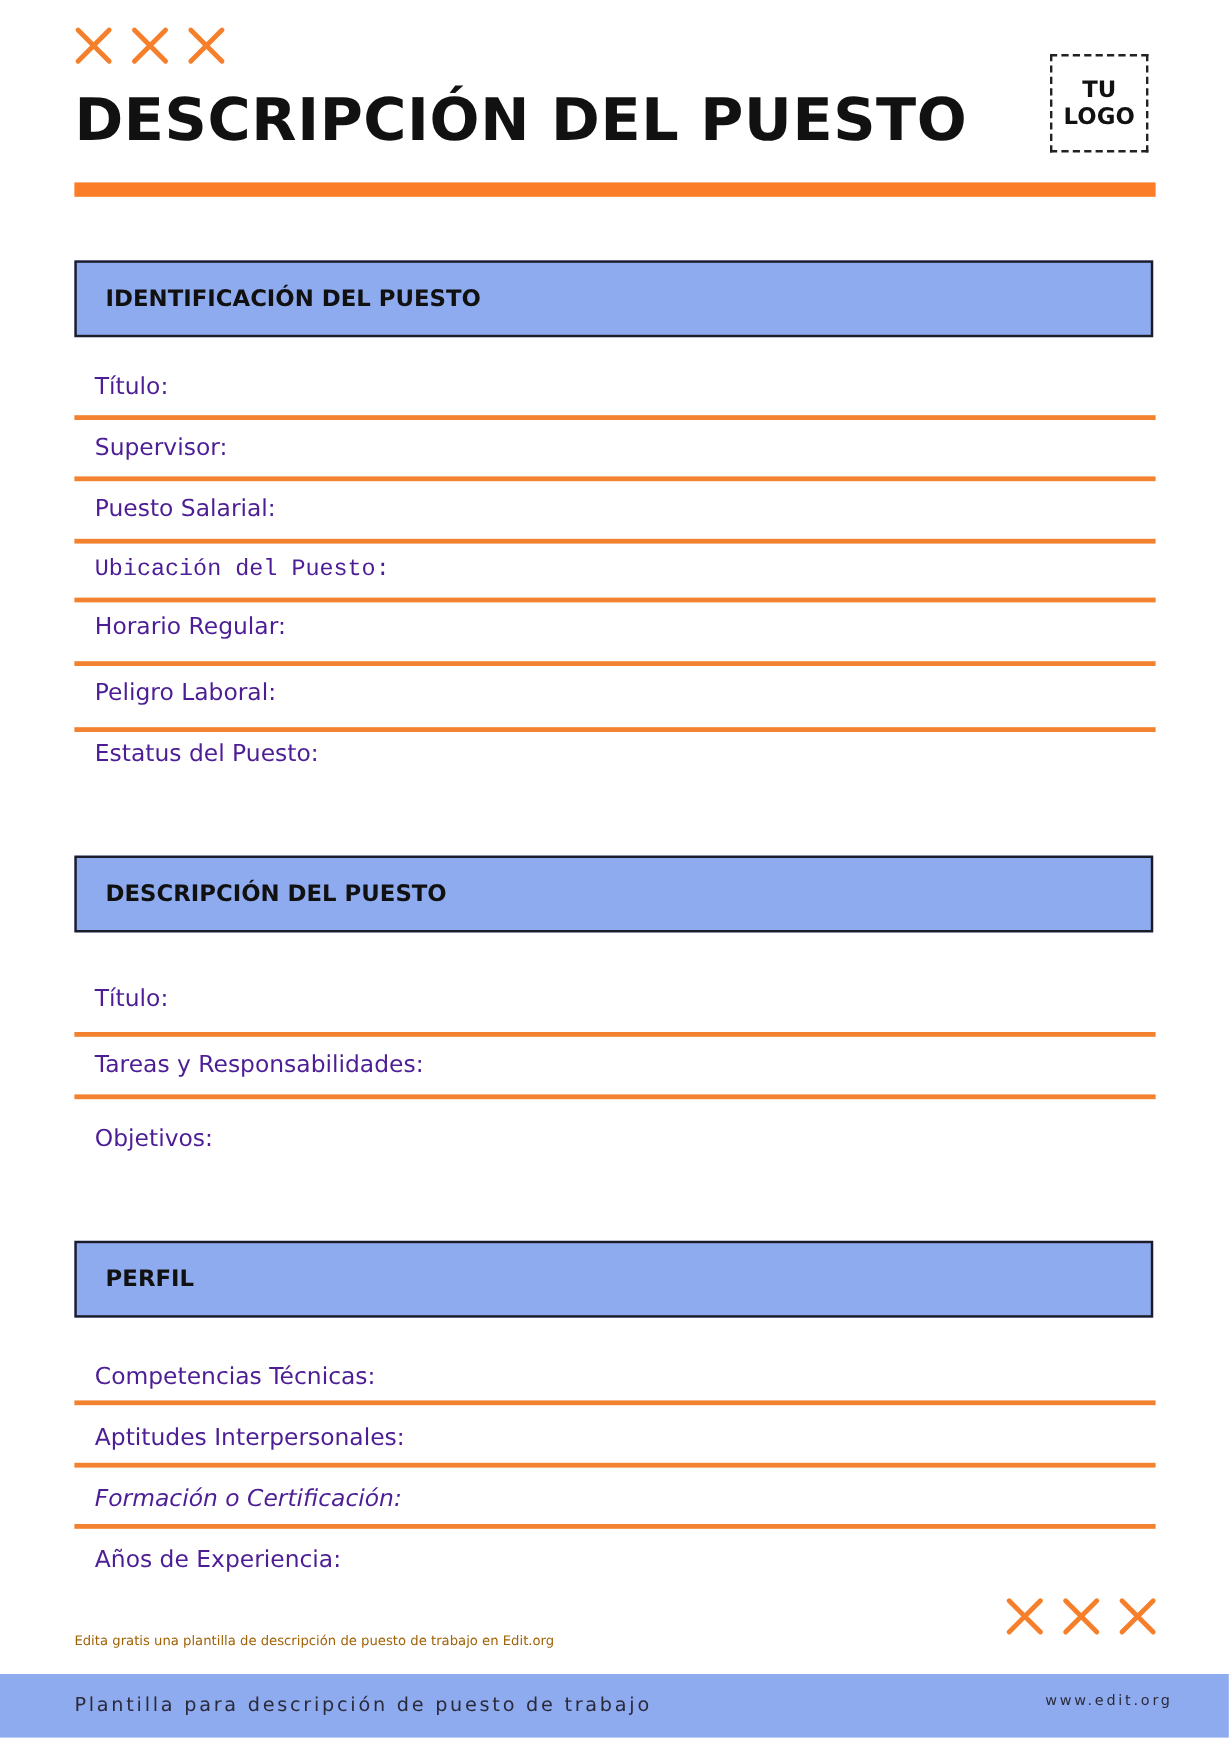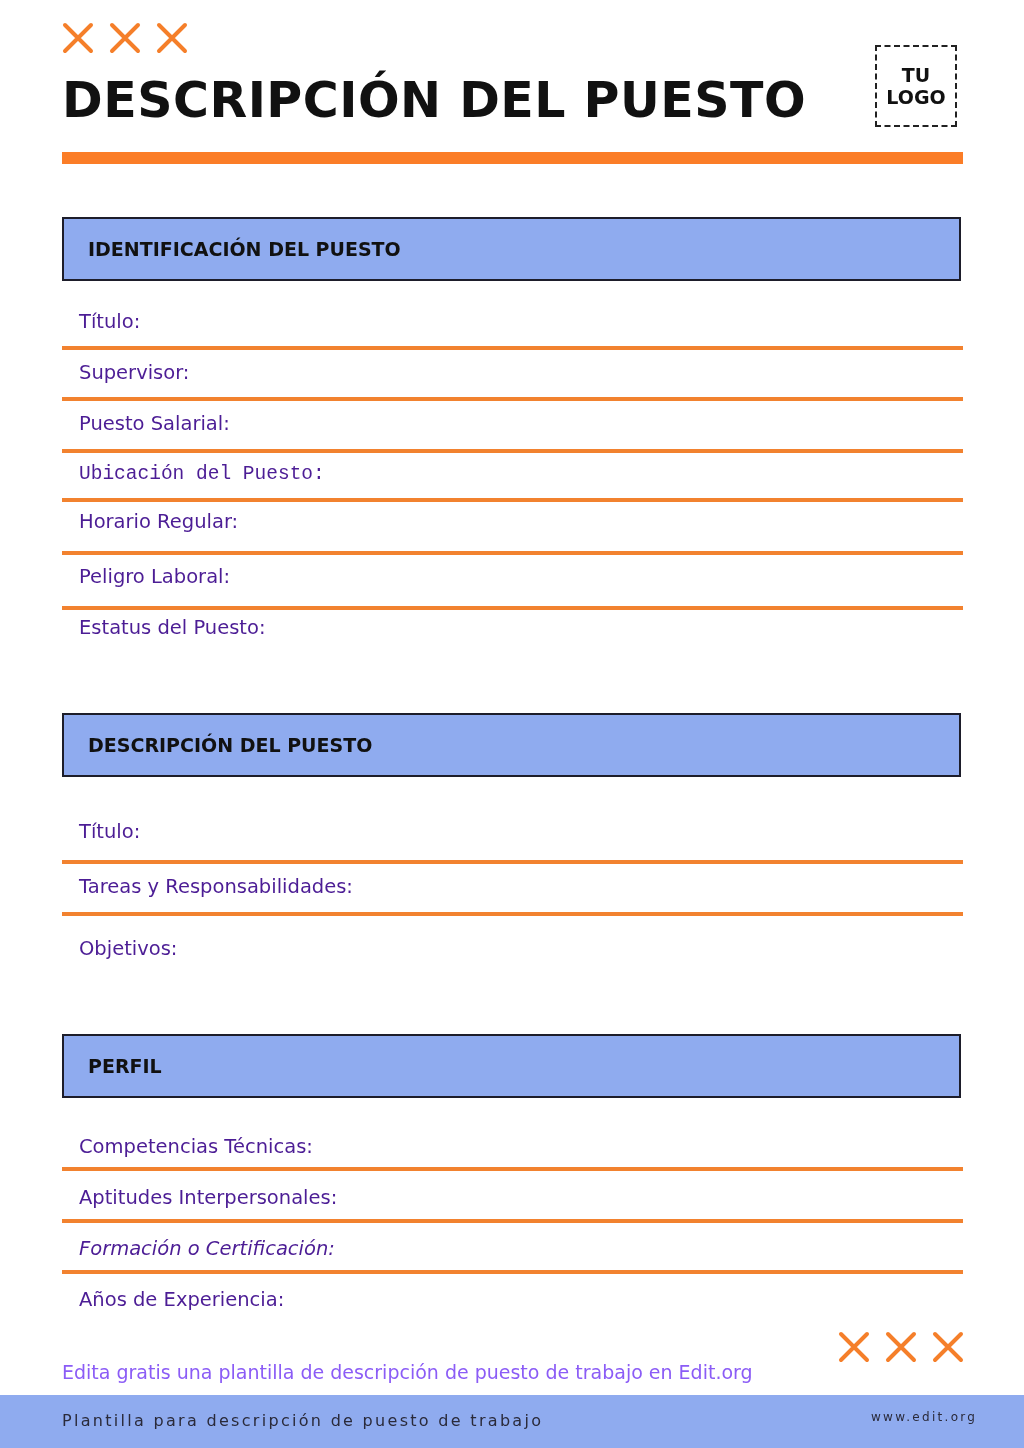--- a/index.html
+++ b/index.html
@@ -21,21 +21,21 @@
     font-weight: bold; font-size: 19px; line-height: 22px; color: #111;
   }
   .topbar { left: 62px; top: 152px; width: 901px; height: 12px; background: #fb7d27; }
   .section-head {
     left: 62px; width: 899px; height: 64px; background: #8fabef; border: 2px solid #1d1d2a;
     box-sizing: border-box; display: flex; align-items: center; padding-left: 24px;
     font-weight: bold; font-size: 19px; color: #111;
   }
   .field-label { left: 79px; font-size: 19.5px; color: #4c1d95; white-space: nowrap; }
   .rule { left: 62px; width: 901px; height: 4px; background: #f2822f; }
-  .footer-note { left: 62px; top: 1361px; font-size: 19px; color: #8b5cf6; white-space: nowrap; }
+  .footer-note { left: 62px; top: 1361px; font-size: 11px; color: #a16207; white-space: nowrap; }
   .footer-bar {
     left: 0; top: 1395px; width: 1024px; height: 53px; background: #8fabef;
   }
   .footer-left { left: 62px; top: 1411px; font-size: 16px; letter-spacing: 2.3px; color: #2a2a3a; white-space: nowrap; }
   .footer-right { left: 871px; top: 1410px; font-size: 12px; letter-spacing: 2.3px; color: #2a2a3a; white-space: nowrap; }
 </style>
 </head>
 <body>
 
 <div class="abs xmarks" style="left:60px; top:20px;">

